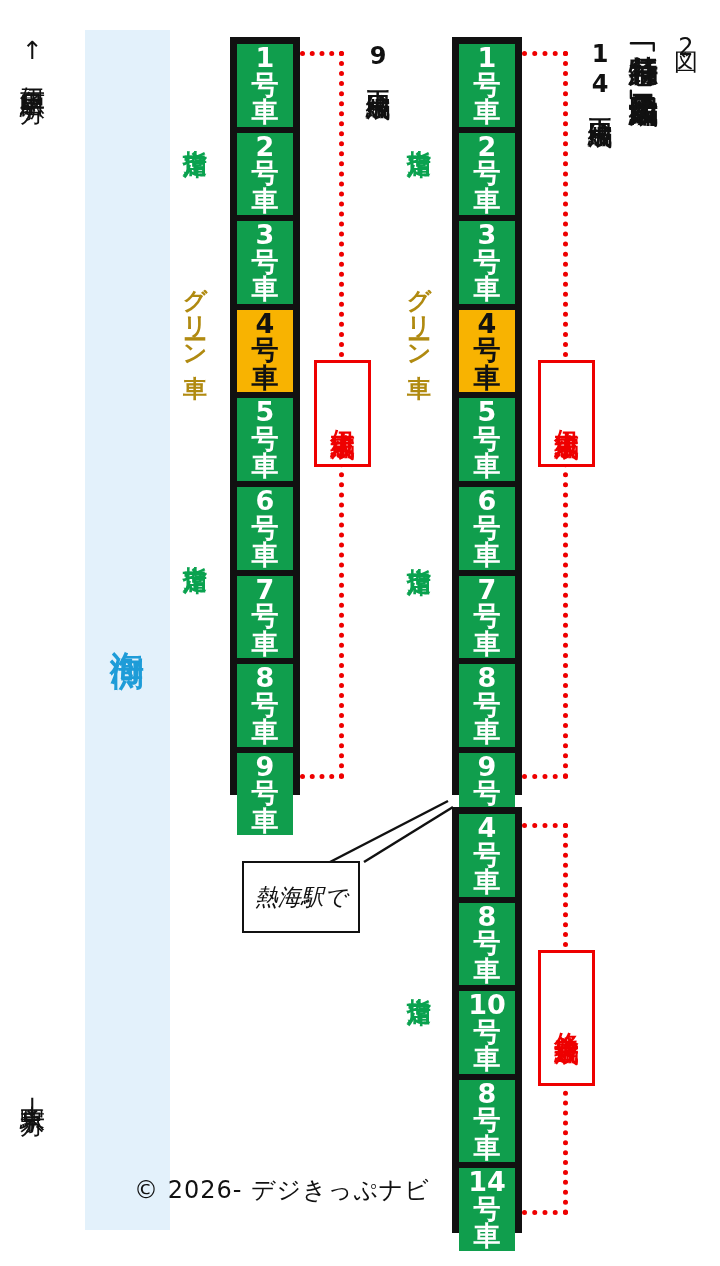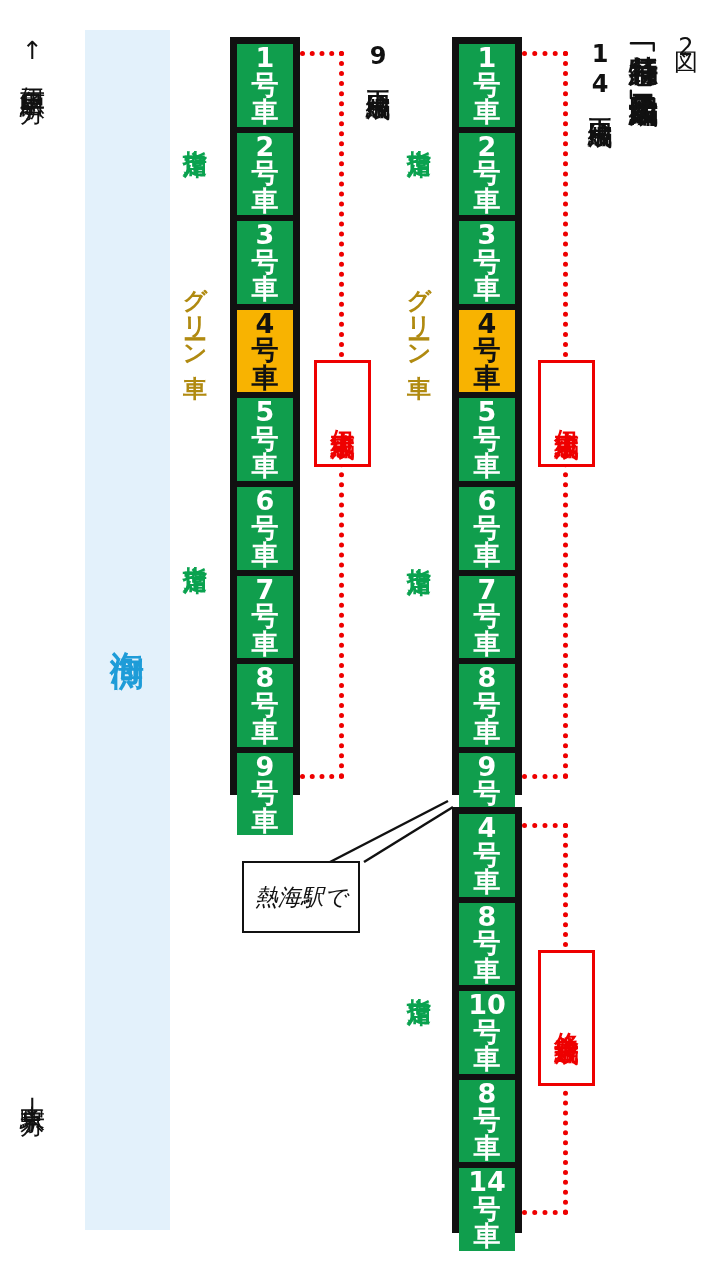--- a/index.html
+++ b/index.html
@@ -225,14 +225,15 @@
 
   <svg class="pointer-svg" viewBox="0 0 720 1266" xmlns="http://www.w3.org/2000/svg">
     <line x1="330" y1="862" x2="448" y2="801" stroke="#111" stroke-width="2.5"></line>
     <line x1="364" y1="862" x2="453" y2="807" stroke="#111" stroke-width="2.5"></line>
   </svg>
 
   <div class="callout">
     <span>熱海駅で</span>
   </div>
 
+  <div class="copyright">© 2026- デジきっぷナビ</div>
 
 </div>
 
 </body></html>

